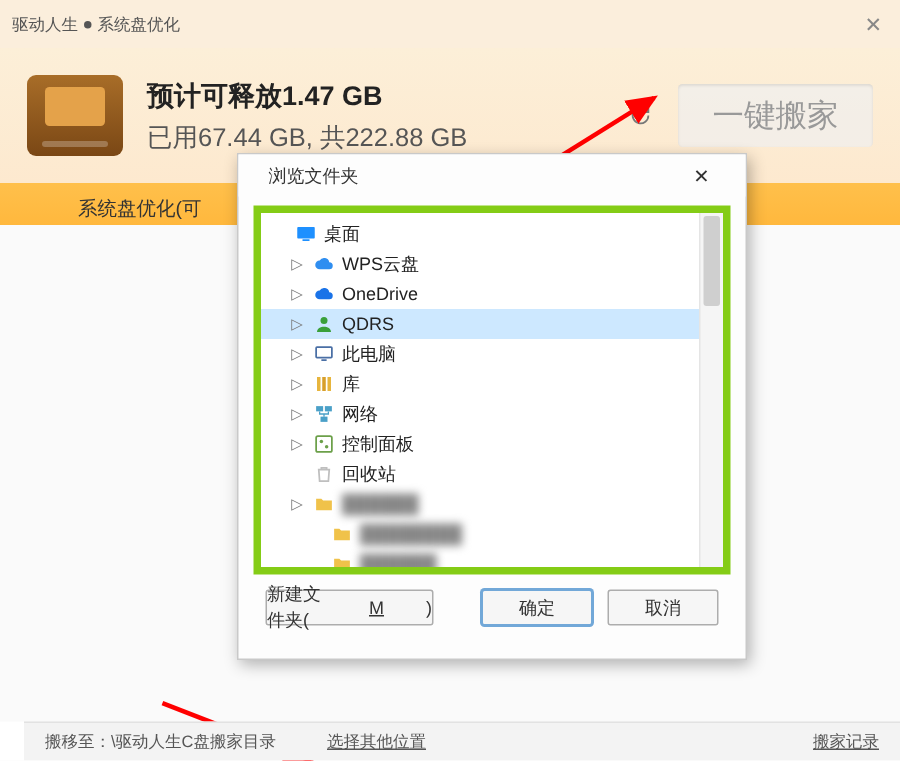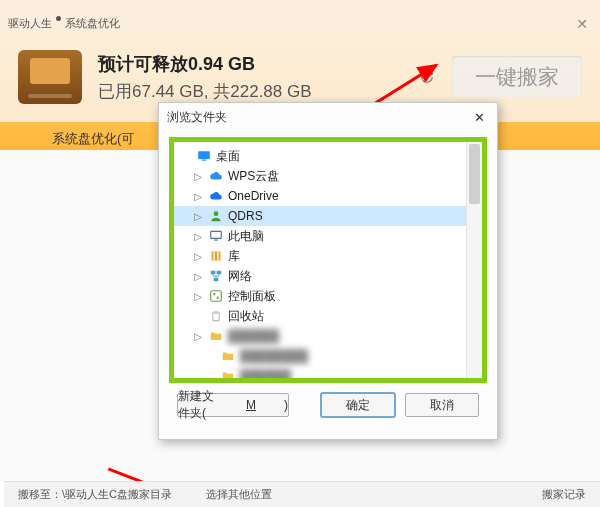--- a/index.html
+++ b/index.html
@@ -1,47 +1,47 @@
 <!DOCTYPE html>
 <html><head>
 <meta charset="utf-8">
 <style>
   * { box-sizing: border-box; margin: 0; padding: 0; font-family: "Microsoft YaHei", "SimSun", sans-serif; }
   body { width: 600px; height: 507px; overflow: hidden; position: relative; background: #fff; }
 
   
   .main-win { width: 600px; height: 507px; position: relative; }
-  .titlebar { height: 26px; background: #fbeedc; display: flex; align-items: flex-start; padding: 16px 8px; font-size: 11px; color: #555; }
+  .titlebar { height: 26px; background: #fbeedc; display: flex; align-items: center; padding: 16px 8px; font-size: 11px; color: #555; }
   .titlebar .spacer { flex: 1; }
   .titlebar .close { font-size: 14px; color: #888; cursor: pointer; padding: 0 4px; }
   .dot { width: 5px; height: 5px; background: #555; border-radius: 50%; margin: 0 4px; display: inline-block; }
 
   .header { height: 90px; background: linear-gradient(180deg,#fcefd8,#fde9cf); display: flex; align-items: center; padding: 0 18px; position: relative; }
   .drive-icon { width: 64px; height: 54px; background: linear-gradient(180deg,#a86d28,#7a4715); border-radius: 6px; position: relative; }
   .drive-icon::before { content:""; position:absolute; top:8px; left:12px; right:12px; height:26px; background:#e4a24a; border-radius:3px; }
   .drive-icon::after { content:""; position:absolute; bottom:6px; left:10px; right:10px; height:4px; background:rgba(255,255,255,.25); border-radius:2px; }
   .head-text { margin-left: 16px; flex:1; }
   .head-text h2 { font-size: 18px; font-weight: 700; color: #222; }
   .head-text .sub { font-size: 17px; color: #555; margin-top: 4px; }
   .refresh { width: 22px; height: 22px; display:flex; align-items:center; justify-content:center; color:#777; cursor:pointer; margin-right:14px; font-size:14px;}
   .move-btn { width: 130px; height: 42px; background: rgba(240,240,240,.7); color: #999; font-size: 21px; border-radius: 3px; display:flex; align-items:center; justify-content:center; cursor:pointer; box-shadow:0 1px 2px rgba(0,0,0,.1) inset;}
   .arrow-red-1 { position:absolute; left:325px; top:75px; transform:rotate(-18deg); }
   .arrow-red-2 { position:absolute; left:100px; bottom:2px; transform:rotate(12deg); }
 
   .optimize-bar { height: 34px; background: linear-gradient(180deg,#ffc04b,#ffb63a); color:#333; font-size:13px; display:flex; align-items:center; padding-left:52px; }
 
   .content-area { position:absolute; top:150px; bottom:26px; left:0; right:0; background:#fafafa; }
 
-  .footer { position:absolute; bottom:0; left:4px; right:0; height:26px; background:#f3f3f3; border-top:1px solid #e2e2e2; display:flex; align-items:center; padding:0 14px; font-size:11px; color:#555;}
-  .footer .link { cursor:pointer; }
+  .footer { position:absolute; bottom:0; left:16px; right:0; height:26px; background:#f3f3f3; border-top:1px solid #e2e2e2; display:flex; align-items:center; padding:0 14px; font-size:11px; color:#555;}
+  .footer .link { text-decoration: underline; cursor:pointer; }
   .footer .spacer { flex:1; }
 
   
   .dialog { position:absolute; left:158px; top:102px; width:340px; background:#fdfdfd; border:1px solid #c9c9c9; box-shadow:2px 3px 10px rgba(0,0,0,.3); z-index:10; }
-  .dlg-title { height:28px; display:flex; align-items:center; padding:0 8px; font-size:12px; color:#333; background:#fdfdfd;}
+  .dlg-title { height:28px; display:flex; align-items:center; padding:0 20px; font-size:12px; color:#333; background:#fdfdfd;}
   .dlg-title .spacer { flex:1; }
   .dlg-title .x { font-size:13px; cursor:pointer; padding:0 4px; color:#333;}
   .dlg-body { padding: 6px 10px 10px 10px; }
   .tree-box { border:5px solid #84cc16; background:#fff; height:246px; overflow:hidden; padding:4px 0; font-size:12px; position:relative;}
   .scrollbar { position:absolute; right:0; top:0; bottom:0; width:16px; border-left:1px solid #e5e5e5; background:#f5f5f5;}
   .scroll-thumb { position:absolute; left:2px; right:2px; top:2px; height:60px; background:#cfcfcf; border-radius:2px;}
   .node { height:20px; display:flex; align-items:center; padding-left:6px; white-space:nowrap;}
   .node.sel { background:#cde8ff; }
   .tw { width:12px; text-align:center; color:#7a7a7a; font-size:10px; display:inline-block;}
   .ic { width:16px; height:16px; margin:0 4px; display:inline-flex; align-items:center; justify-content:center; }
@@ -74,21 +74,21 @@
     <span class="dot"></span>
     <span>系统盘优化</span>
     <span class="spacer"></span>
     <span class="close">✕</span>
   </div>
 
   <div class="header">
     <div class="drive-icon"></div>
     <div class="head-text">
       <h2>
-        <span>预计可释放</span><span>0.94 GB</span>
+        <span>预计可释放</span><span>1.47 GB</span>
       </h2>
       <div class="sub">已用67.44 GB, 共222.88 GB</div>
     </div>
     <div class="refresh">
       <svg class="svg-ic" viewBox="0 0 24 24" fill="none" stroke="#777" stroke-width="2">
           <path d="M21 12a9 9 0 1 1-3-6.7L21 8"></path>
           <path d="M21 3v5h-5"></path>
         </svg>
     </div>
     <div class="move-btn">一键搬家</div>

